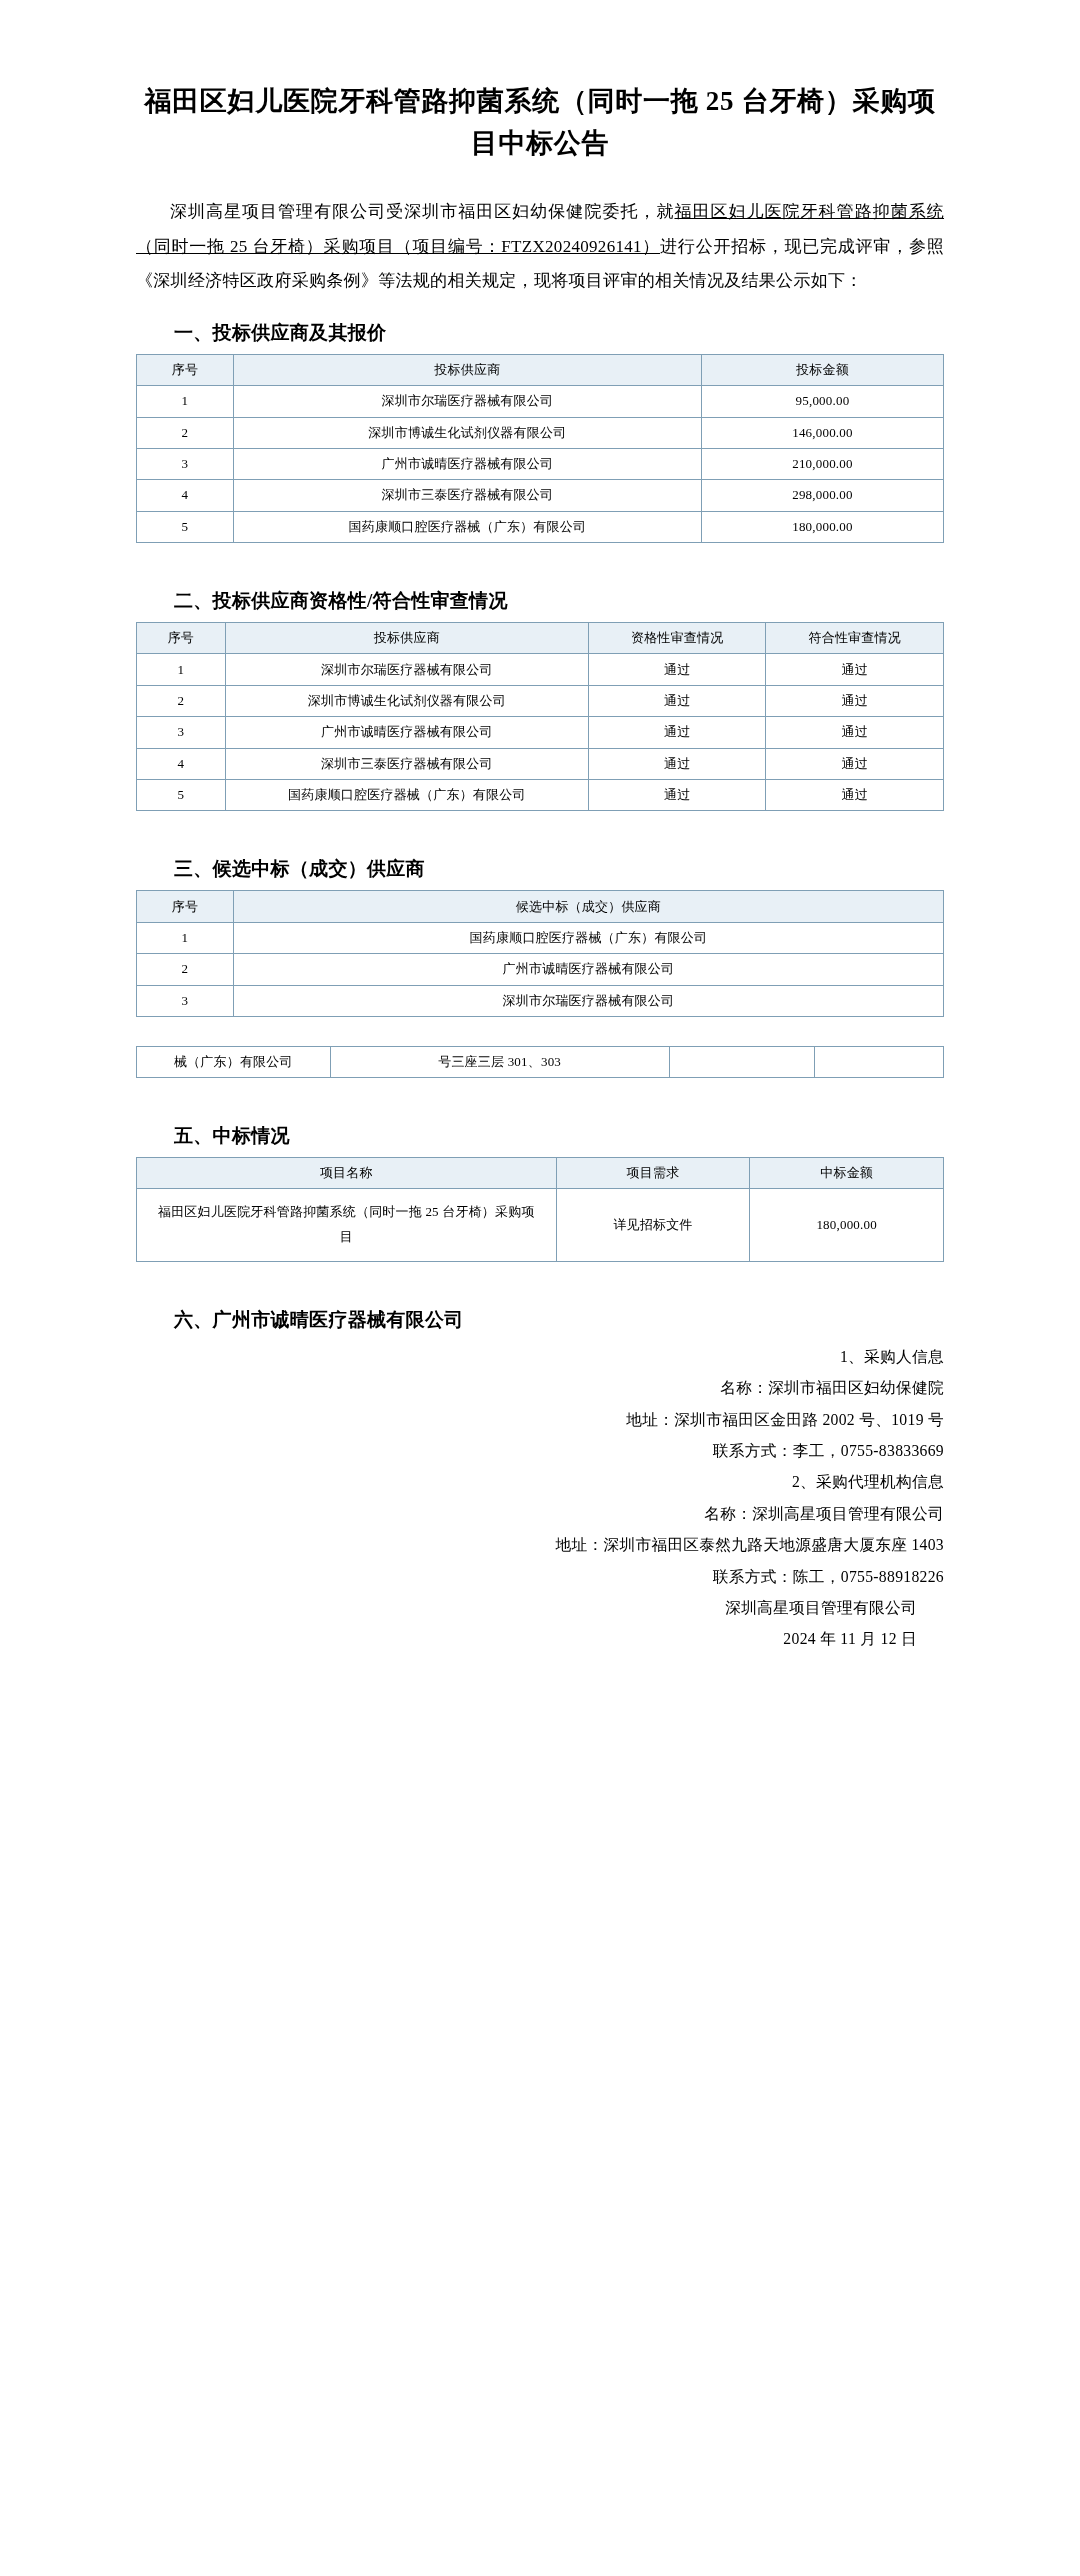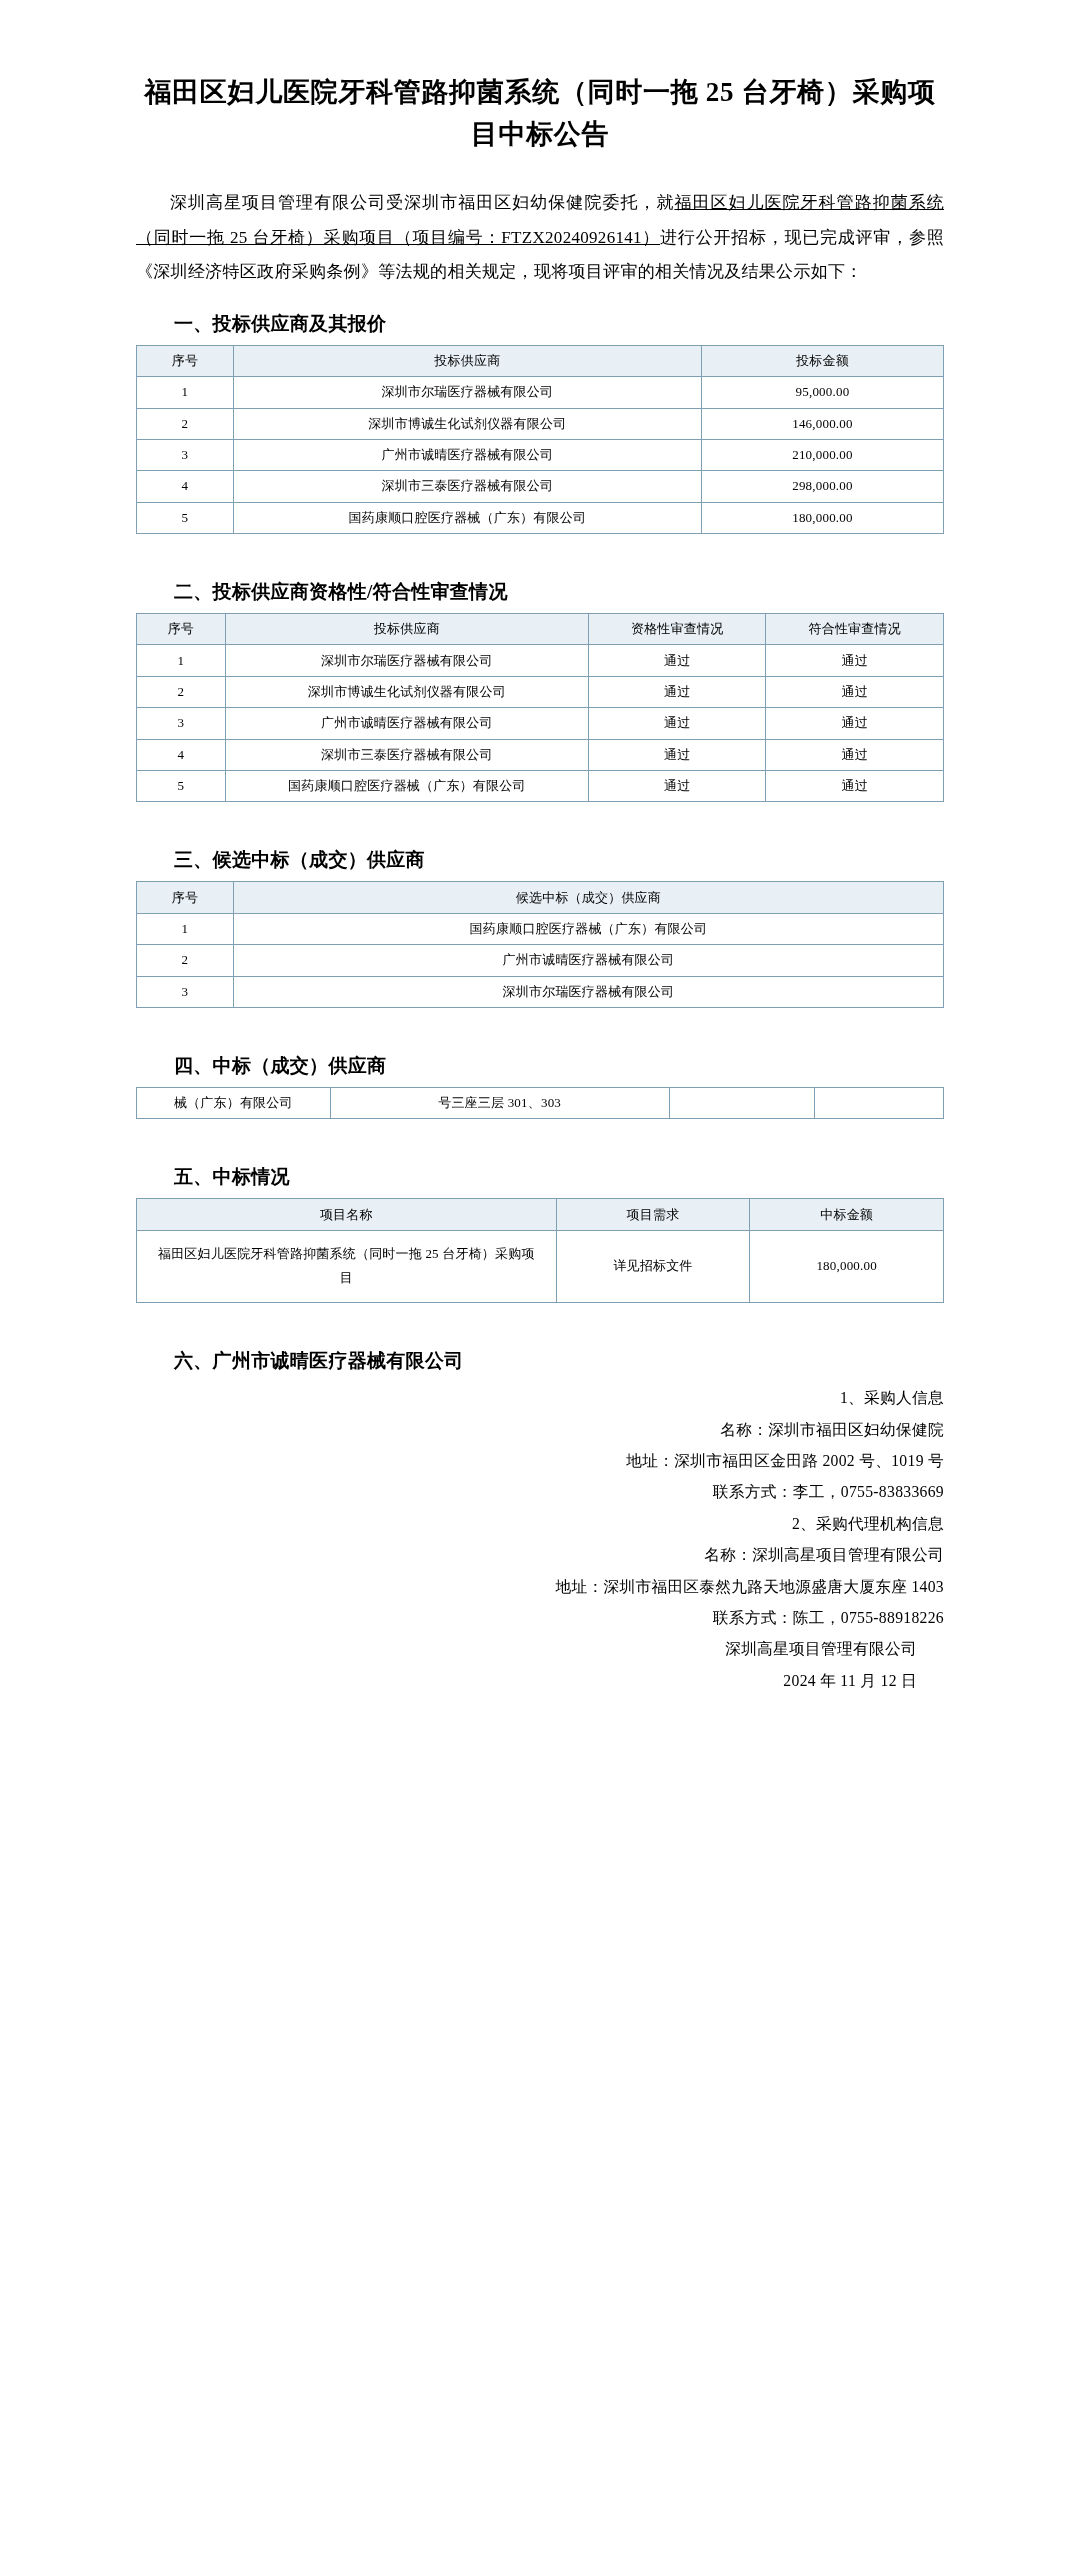--- a/index.html
+++ b/index.html
@@ -18,21 +18,21 @@
     box-sizing: border-box;
     padding: 65px 136px 41px 136px;
     background: #ffffff;
   }
   .doc-title {
     font-size: 27px;
     font-weight: bold;
     text-align: center;
     line-height: 1.55;
     letter-spacing: 0.7px;
-    margin: 7px 0 30px 0;
+    margin: 16px 0 30px 0;
     font-family: "Liberation Serif", "DejaVu Serif", serif;
   }
   p.para {
     font-size: 17px;
     line-height: 2.05;
     text-indent: 2em;
     margin: 0 0 4.1px 0;
     text-align: justify;
     letter-spacing: 0.3px;
   }
@@ -209,21 +209,20 @@
         <tr>
           <td>3</td>
           <td>深圳市尔瑞医疗器械有限公司</td>
         </tr>
       </tbody>
     </table>
   </div>
 
   <div class="gap-sm"></div>
 
-  <div class="section-head">四、中标（成交）供应商</div>
 
   <div class="tbl-wrap">
     <table class="t">
       <tbody>
         <tr>
           <td style="width:24%">械（广东）有限公司</td>
           <td style="width:42%">号三座三层 301、303</td>
           <td style="width:18%" class="empty"></td>
           <td style="width:16%" class="empty"></td>
         </tr>

